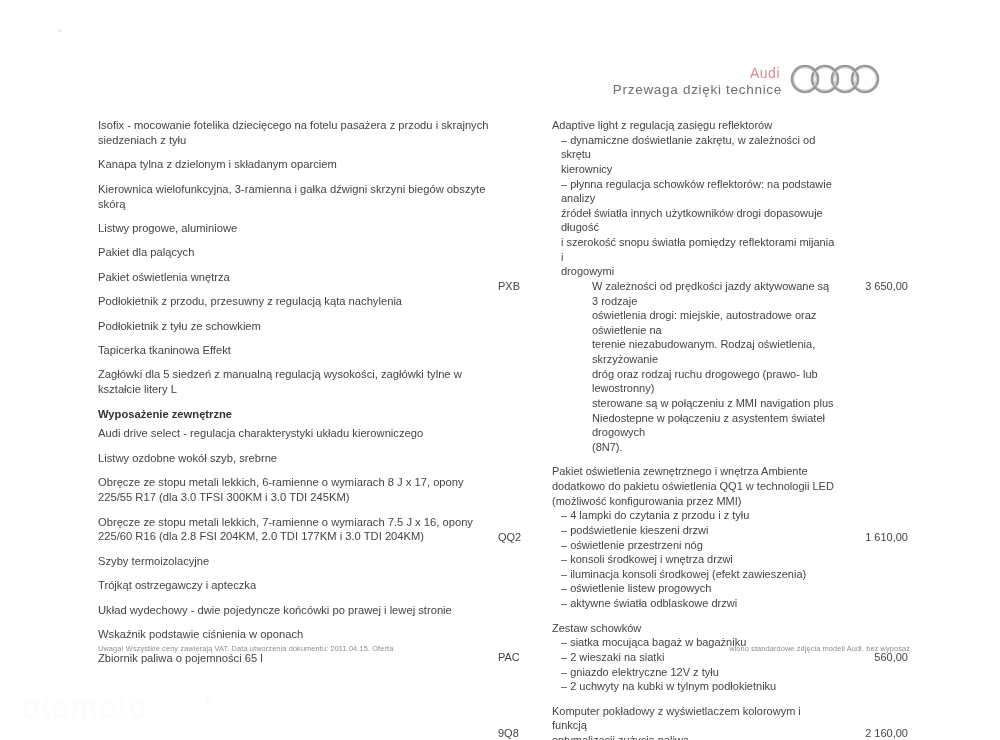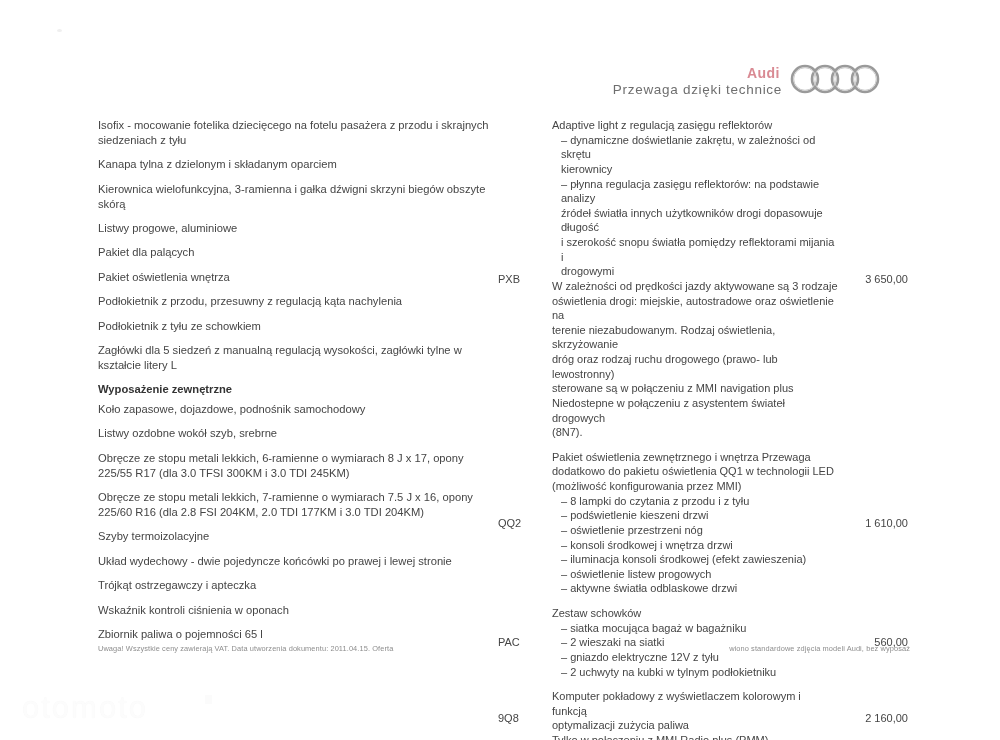--- a/index.html
+++ b/index.html
@@ -33,21 +33,21 @@
     gap: 8px;
   }
   .brand-words {
     display: flex;
     flex-direction: column;
     align-items: flex-end;
     line-height: 1.12;
   }
   .brand-audi {
     font-size: 14px;
-    font-weight: bold;
+    font-weight: normal;
     letter-spacing: 0.5px;
     color: #d98a93;
     margin-right: 2px;
   }
   .brand-tagline {
     font-size: 13.5px;
     letter-spacing: 0.7px;
     color: #6e6e6e;
     white-space: nowrap;
   }
@@ -120,20 +120,21 @@
   }
   .opt-title {
     white-space: pre-line;
   }
   .opt-sub {
     white-space: pre-line;
     padding-left: 9px;
   }
   .opt-tail {
     white-space: pre-line;
+    margin-left: 40px;
   }
   .opt-price {
     width: 62px;
     flex: 0 0 62px;
     text-align: right;
     color: #454545;
     white-space: nowrap;
   }
 
   
@@ -205,62 +206,63 @@
     <div class="col-left">
 
     <div class="spec-item">Isofix - mocowanie fotelika dziecięcego na fotelu pasażera z przodu i skrajnych siedzeniach z tyłu</div>
         <div class="spec-item">Kanapa tylna z dzielonym i składanym oparciem</div>
         <div class="spec-item">Kierownica wielofunkcyjna, 3-ramienna i gałka dźwigni skrzyni biegów obszyte skórą</div>
         <div class="spec-item">Listwy progowe, aluminiowe</div>
         <div class="spec-item">Pakiet dla palących</div>
         <div class="spec-item">Pakiet oświetlenia wnętrza</div>
         <div class="spec-item">Podłokietnik z przodu, przesuwny z regulacją kąta nachylenia</div>
         <div class="spec-item">Podłokietnik z tyłu ze schowkiem</div>
+        <div class="spec-item">Tapicerka tkaninowa Effekt</div>
         <div class="spec-item">Zagłówki dla 5 siedzeń z manualną regulacją wysokości, zagłówki tylne w kształcie litery L</div>
         <div class="spec-item heading">Wyposażenie zewnętrzne</div>
-        <div class="spec-item">Koło zapasowe, dojazdowe, podnośnik samochodowy</div>
+        <div class="spec-item">Audi drive select - regulacja charakterystyki układu kierowniczego</div>
         <div class="spec-item">Listwy ozdobne wokół szyb, srebrne</div>
         <div class="spec-item">Obręcze ze stopu metali lekkich, 6-ramienne o wymiarach 8 J x 17, opony 225/55 R17 (dla 3.0 TFSI 300KM i 3.0 TDI 245KM)</div>
         <div class="spec-item">Obręcze ze stopu metali lekkich, 7-ramienne o wymiarach 7.5 J x 16, opony 225/60 R16 (dla 2.8 FSI 204KM, 2.0 TDI 177KM i 3.0 TDI 204KM)</div>
         <div class="spec-item">Szyby termoizolacyjne</div>
+        <div class="spec-item">Trójkąt ostrzegawczy i apteczka</div>
         <div class="spec-item">Układ wydechowy - dwie pojedyncze końcówki po prawej i lewej stronie</div>
-        <div class="spec-item">Trójkąt ostrzegawczy i apteczka</div>
-        <div class="spec-item">Wskaźnik kontroli ciśnienia w oponach</div>
+        <div class="spec-item">Wskaźnik podstawie ciśnienia w oponach</div>
         <div class="spec-item">Zbiornik paliwa o pojemności 65 l</div>
       </div>
 
     <div class="col-right">
 
     <div class="opt-row">
           <div class="opt-code">PXB</div>
           <div class="opt-body">
             <div class="opt-title">Adaptive light z regulacją zasięgu reflektorów</div>
             <div class="opt-sub">– dynamiczne doświetlanie zakrętu, w zależności od skrętu
 kierownicy
-– płynna regulacja zasięgu reflektorów: na podstawie analizy
+– płynna regulacja schowków reflektorów: na podstawie analizy
 źródeł światła innych użytkowników drogi dopasowuje długość
 i szerokość snopu światła pomiędzy reflektorami mijania i
 drogowymi</div>
             <div class="opt-tail">W zależności od prędkości jazdy aktywowane są 3 rodzaje
 oświetlenia drogi: miejskie, autostradowe oraz oświetlenie na
 terenie niezabudowanym. Rodzaj oświetlenia, skrzyżowanie
 dróg oraz rodzaj ruchu drogowego (prawo- lub lewostronny)
 sterowane są w połączeniu z MMI navigation plus
 Niedostepne w połączeniu z asystentem świateł drogowych
 (8N7).</div>
           </div>
           <div class="opt-price">3 650,00</div>
         </div>
         <div class="opt-row">
           <div class="opt-code">QQ2</div>
           <div class="opt-body">
-            <div class="opt-title">Pakiet oświetlenia zewnętrznego i wnętrza Przewaga
+            <div class="opt-title">Pakiet oświetlenia zewnętrznego i wnętrza Ambiente
 dodatkowo do pakietu oświetlenia QQ1 w technologii LED
 (możliwość konfigurowania przez MMI)</div>
-            <div class="opt-sub">– 8 lampki do czytania z przodu i z tyłu
+            <div class="opt-sub">– 4 lampki do czytania z przodu i z tyłu
 – podświetlenie kieszeni drzwi
 – oświetlenie przestrzeni nóg
 – konsoli środkowej i wnętrza drzwi
 – iluminacja konsoli środkowej (efekt zawieszenia)
 – oświetlenie listew progowych
 – aktywne światła odblaskowe drzwi</div>
           </div>
           <div class="opt-price">1 610,00</div>
         </div>
         <div class="opt-row">

